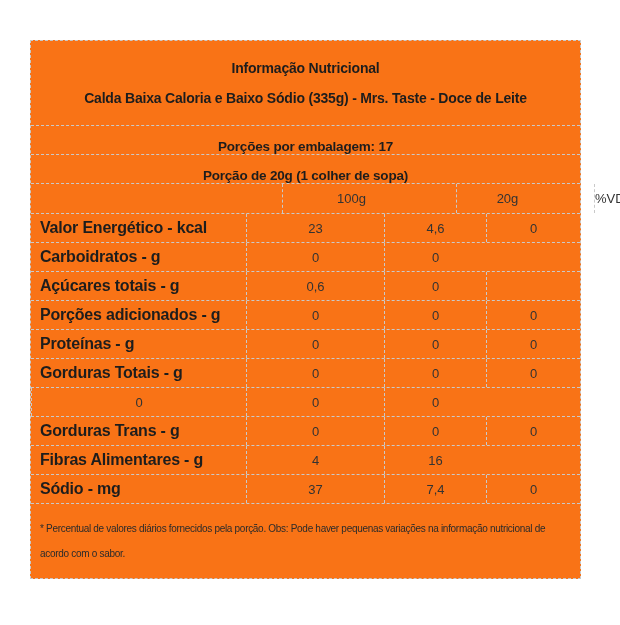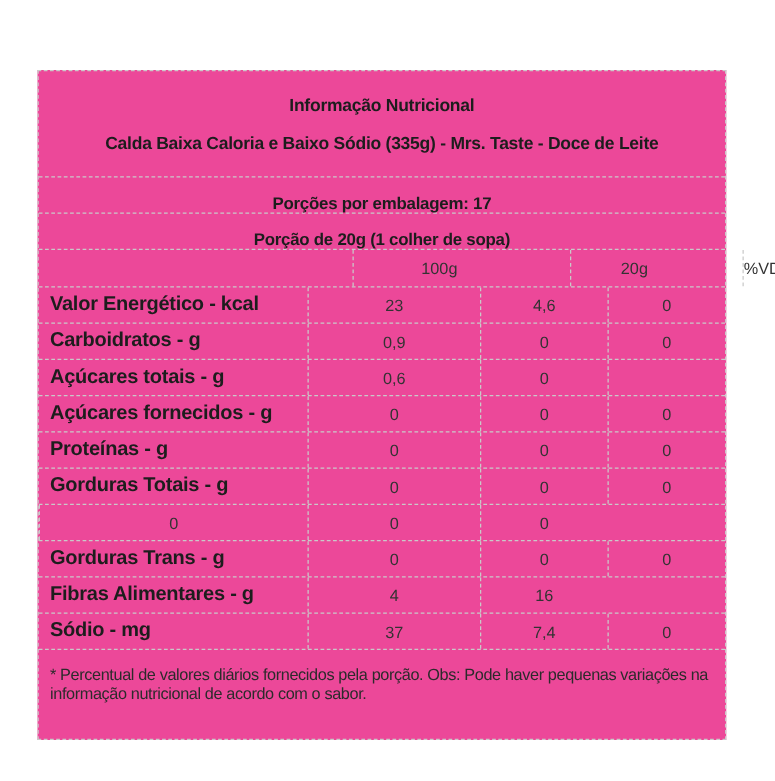--- a/index.html
+++ b/index.html
@@ -5,24 +5,24 @@
   * { box-sizing: border-box; margin: 0; padding: 0; }
   html, body {
     width: 620px; height: 625px;
     background: #ffffff;
     font-family: "Liberation Sans", sans-serif;
     color: #212121;
     overflow: hidden;
   }
   .nutrition {
     position: absolute;
-    left: 30px; top: 56px;
+    left: 30px; top: 40px;
     width: 551px;
     border: 1px dashed #c9c9c9;
-    background: #ec4899;
+    background: #f97316;
   }
   .title-section {
     height: 84px;
     display: flex;
     flex-direction: column;
     justify-content: center;
     align-items: center;
     gap: 14px;
     text-align: center;
   }
@@ -67,22 +67,22 @@
     justify-content: center;
     border-left: 1px dashed #c9c9c9;
     font-weight: 400;
     font-size: 13px;
     color: #333333;
   }
   .footnote {
     border-top: 1px dashed #c9c9c9;
     min-height: 72px;
     padding: 12px 10px 12px 9px;
-    font-size: 13px;
-    line-height: 15px;
+    font-size: 10px;
+    line-height: 25px;
     color: #2b2b2b;
     letter-spacing: -0.3px;
   }
 </style>
 </head>
 <body>
 
 <div class="nutrition">
 
   <div class="title-section">
@@ -107,34 +107,33 @@
 
   <div class="grid-row">
     <div class="label-cell">Valor Energético - kcal</div>
     <div class="val-cell">23</div>
     <div class="val-cell">4,6</div>
     <div class="val-cell">0</div>
   </div>
 
   <div class="grid-row">
     <div class="label-cell">Carboidratos - g</div>
-    <div class="val-cell">0,9</div>
     <div class="val-cell">0</div>
     <div class="val-cell">0</div>
   </div>
 
   <div class="grid-row">
     <div class="label-cell">Açúcares totais - g</div>
     <div class="val-cell">0,6</div>
     <div class="val-cell">0</div>
     <div class="val-cell"></div>
   </div>
 
   <div class="grid-row">
-    <div class="label-cell">Açúcares fornecidos - g</div>
+    <div class="label-cell">Porções adicionados - g</div>
     <div class="val-cell">0</div>
     <div class="val-cell">0</div>
     <div class="val-cell">0</div>
   </div>
 
   <div class="grid-row">
     <div class="label-cell">Proteínas - g</div>
     <div class="val-cell">0</div>
     <div class="val-cell">0</div>
     <div class="val-cell">0</div>

